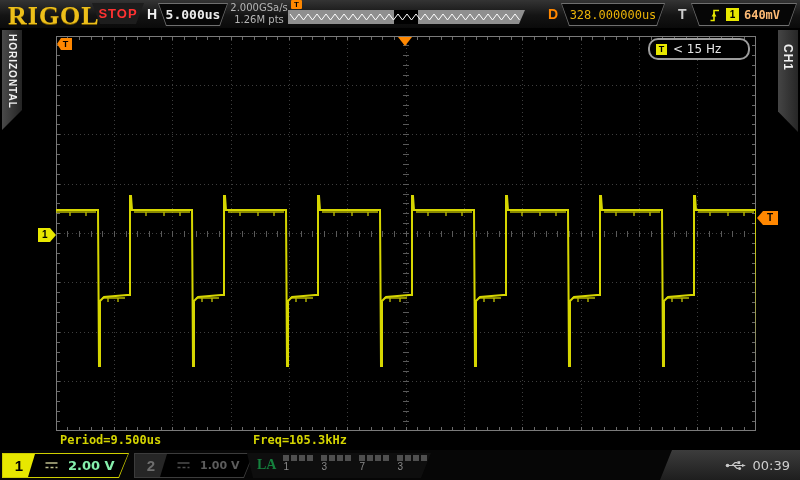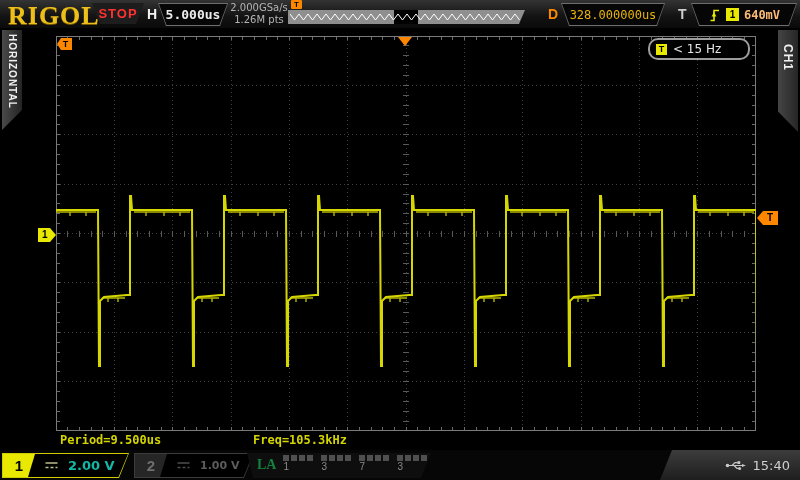--- a/index.html
+++ b/index.html
@@ -90,21 +90,21 @@
   .chbox{position:absolute;top:3px;height:25px;}
   .chbox .bdr{position:absolute;inset:0;clip-path:polygon(0 0,100% 0,calc(100% - 10px) 100%,0 100%);}
   .chbox .inner{position:absolute;inset:1px;background:#000;
                 clip-path:polygon(0 0,100% 0,calc(100% - 9.5px) 100%,0 100%);
                 display:flex;align-items:center;gap:9px;}
   .chtag{width:32px;height:23px;clip-path:polygon(0 0,100% 0,calc(100% - 7px) 100%,0 100%);
          font-size:15px;font-weight:bold;text-align:center;line-height:23px;flex:0 0 auto;}
   .ch1-box{left:2px;width:127px;}
   .ch1-box .bdr{background:#cfcf00;}
   .ch1-box .chtag{background:#e8e800;color:#000;}
-  .ch1-box .chval{color:#14b8a6;font-size:13px;font-weight:bold;font-family:"DejaVu Sans",sans-serif;}
+  .ch1-box .chval{color:#86efac;font-size:13px;font-weight:bold;font-family:"DejaVu Sans",sans-serif;}
   .ch2-box{left:134px;width:120px;}
   .ch2-box .bdr{background:#3c3c3c;}
   .ch2-box .chtag{background:#262626;color:#6e6e6e;}
   .ch2-box .chval{color:#5c5c5c;font-size:11px;font-weight:bold;font-family:"DejaVu Sans",sans-serif;}
 
   .labox{position:absolute;left:247px;top:3px;width:184px;height:25px;background:#0e0e0e;
          clip-path:polygon(0 0,100% 0,calc(100% - 10px) 100%,6px 100%);
          display:flex;align-items:flex-start;gap:7px;padding:2px 0 0 10px;box-sizing:border-box;}
   .lalbl{font-family:"Liberation Serif",serif;font-weight:bold;font-size:14px;color:#15803d;margin-top:2px;}
   .la-groups{display:flex;gap:8px;}
@@ -590,17 +590,17 @@
     <div class="timearea">
       <svg width="22" height="13">
         <circle cx="2.5" cy="6.5" r="1.8" fill="#c8c8c8"></circle>
         <path d="M3 6.5 H17" stroke="#c8c8c8" stroke-width="1.2"></path>
         <path d="M7 6.5 L10 3.6 H12.4" stroke="#c8c8c8" stroke-width="1.2" fill="none"></path>
         <rect x="12.4" y="2.2" width="2.8" height="2.8" fill="#c8c8c8"></rect>
         <path d="M9 6.5 L12 9.4 H13.6" stroke="#c8c8c8" stroke-width="1.2" fill="none"></path>
         <circle cx="14.6" cy="9.4" r="1.5" fill="#c8c8c8"></circle>
         <polygon points="17,4.9 20.8,6.5 17,8.1" fill="#c8c8c8"></polygon>
       </svg>
-      <span class="clock">15:40</span>
+      <span class="clock">00:39</span>
     </div>
   </div>
 
 </div>
 
 </body></html>

